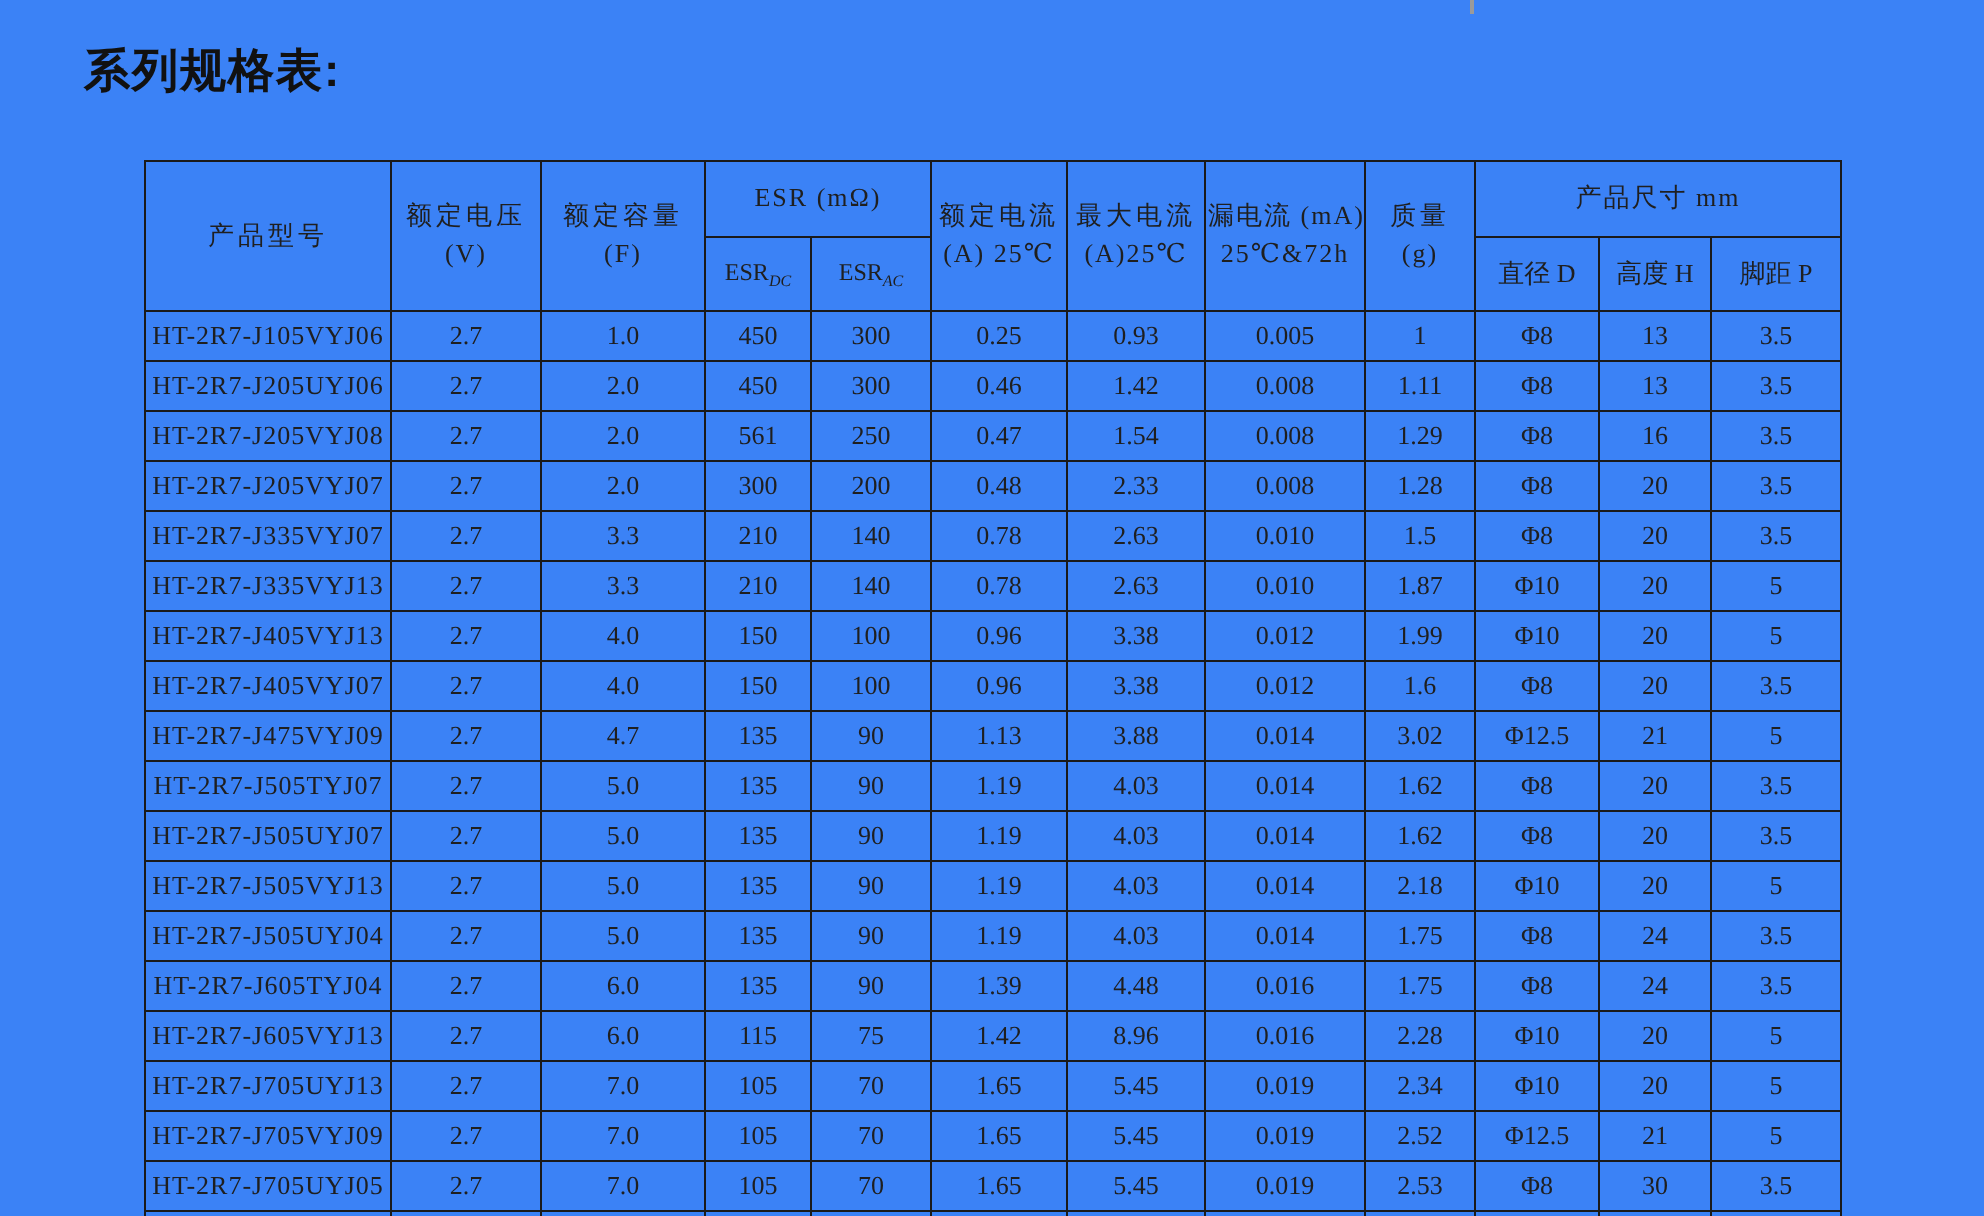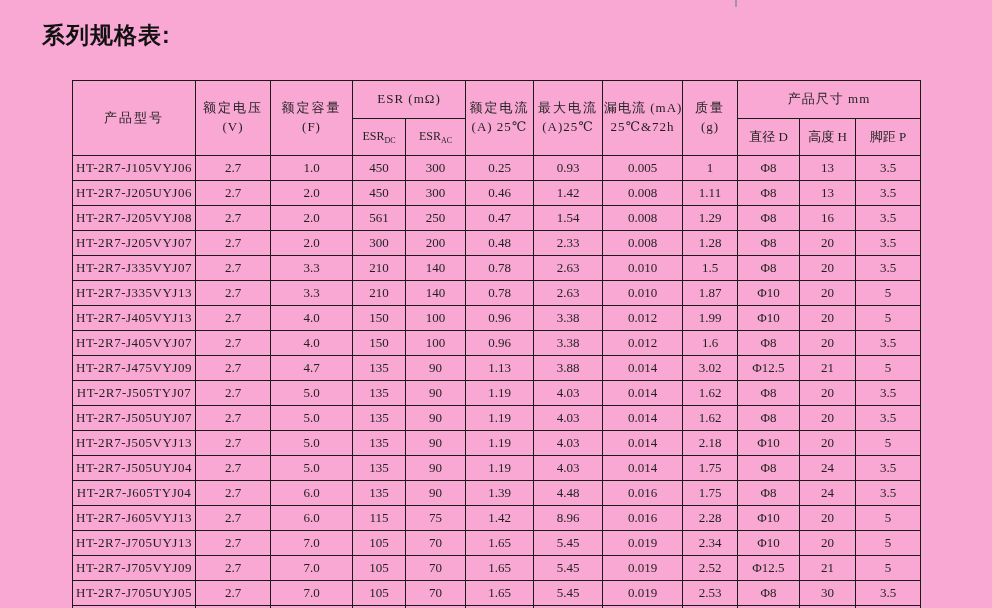--- a/index.html
+++ b/index.html
@@ -1,21 +1,21 @@
 <!DOCTYPE html>
 <html><head>
 <meta charset="utf-8">
 <style>
   * { margin: 0; padding: 0; box-sizing: border-box; }
   html, body { background: #ffffff; }
   .page {
     position: relative;
     width: 992px;
     height: 608px;
-    background: #f9a8d4;
+    background: #3b82f6;
     overflow: hidden;
     font-family: "Liberation Serif", "DejaVu Serif", serif;
     color: #1a1a1a;
   }
   .page-title {
     position: absolute;
     left: 42px;
     top: 20px;
     font-family: "Liberation Sans", "DejaVu Sans", sans-serif;
     font-size: 23px;
@@ -48,21 +48,21 @@
     font-weight: normal;
     padding: 0 1px;
     overflow: hidden;
     white-space: nowrap;
   }
   .spec-table thead tr.h1 th { height: 38px; }
   .spec-table thead tr.h2 th { height: 37px; }
   .spec-table tbody tr { height: 25px; margin-left: 11px; }
   .hdr-line { display: block; line-height: 1.45; letter-spacing: 1px; }
   .hdr-cjk { letter-spacing: 2px; }
-  .esr-sub { font-size: 8px; vertical-align: -3px; letter-spacing: 0; }
+  .esr-sub { font-size: 8px; vertical-align: -3px; letter-spacing: 0; font-style: italic; }
   .model-cell { letter-spacing: 0.5px; }
   .partial-row td { height: 25px; }
 </style>
 </head>
 <body>
 
 <div class="page">
 
   <div class="page-title">系列规格表:</div>
 

